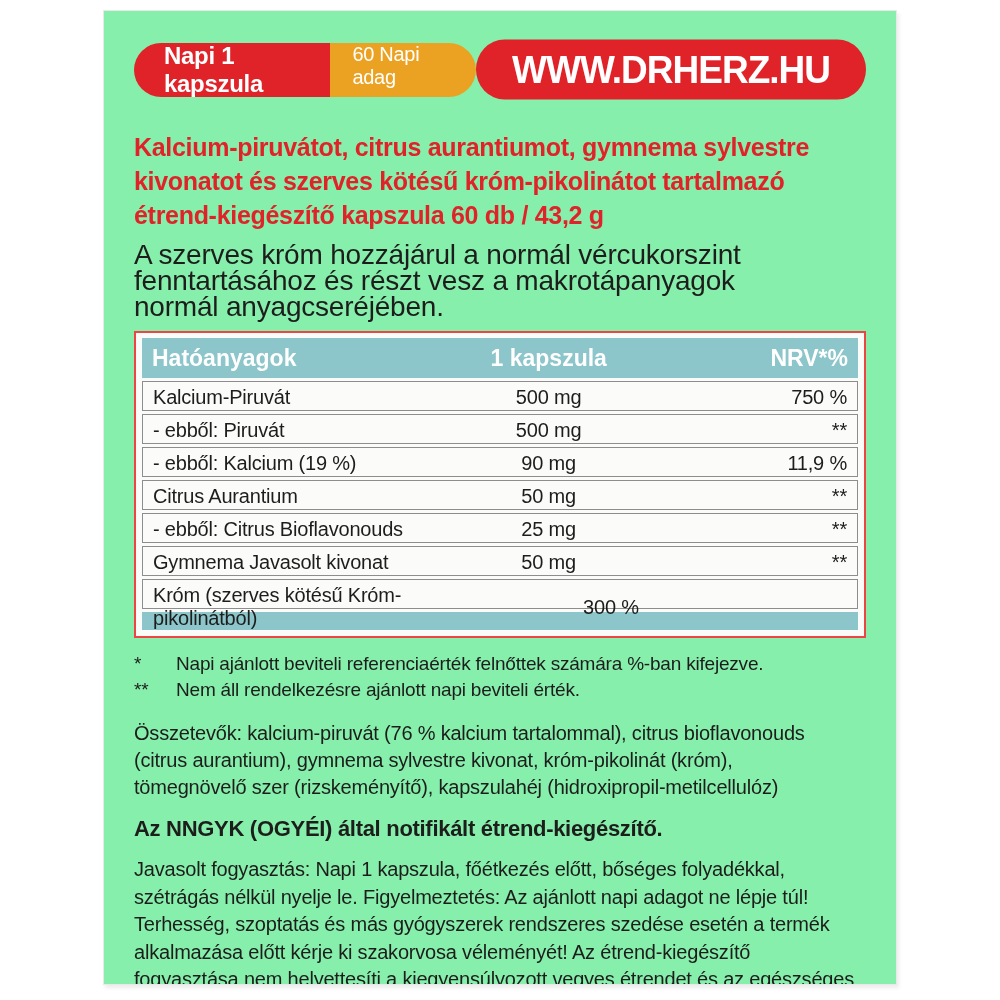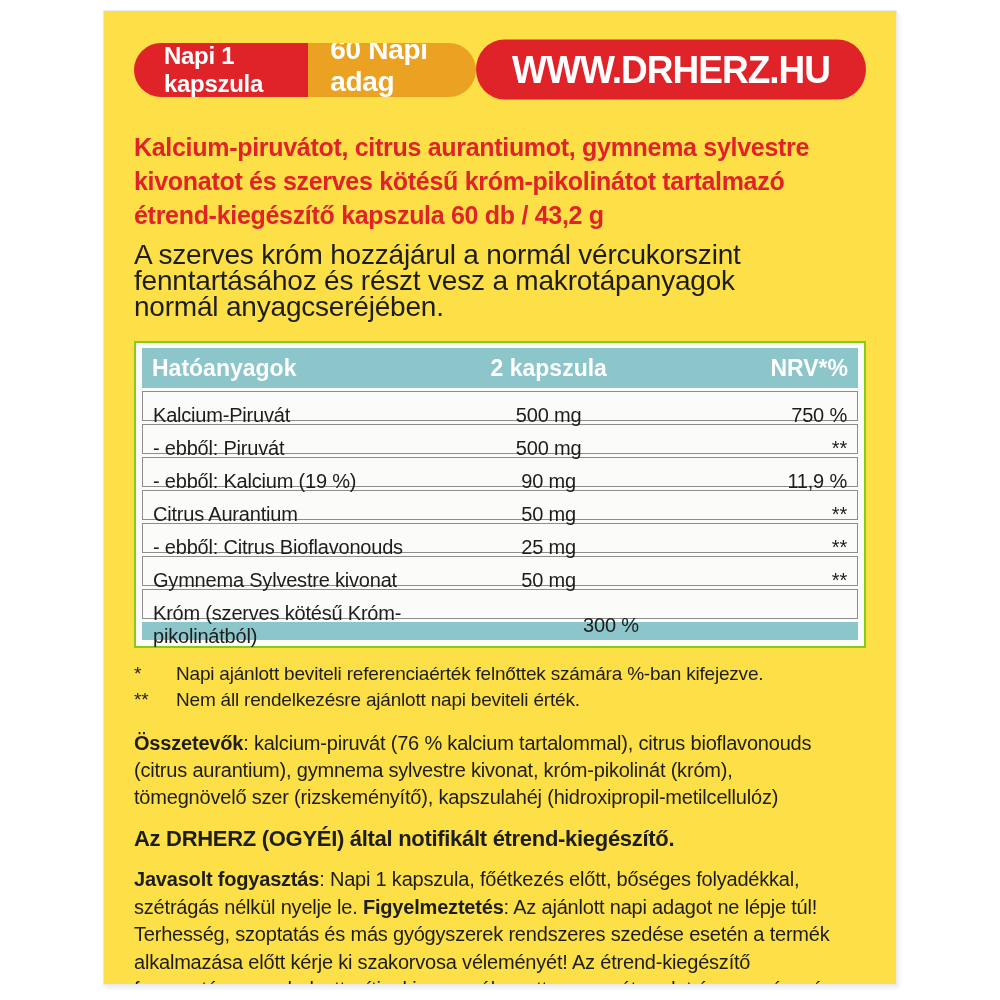--- a/index.html
+++ b/index.html
@@ -2,42 +2,42 @@
 <html style="--red: #e02329; --orange: #eba223; --teal: #8cc5ca;"><head>
 <meta charset="utf-8">
 <style>
   * { margin: 0; padding: 0; box-sizing: border-box; }
   html, body { width: 1000px; height: 1000px; background: #ffffff; font-family: "Liberation Sans", sans-serif; }
 
   .label-card {
     position: absolute;
     left: 103px; top: 10px;
     width: 794px; height: 975px;
-    background: #fde047;
+    background: #86efac;
     border: 1px solid #e9e9e9;
     box-shadow: 2px 3px 4px rgba(0,0,0,0.08);
     padding: 30px 30px 0 30px;
     overflow: hidden;
     color: #1d1d1b;
   }
 
   
   .badges-row { display: flex; justify-content: space-between; align-items: center; }
   .pill { display: flex; height: 54px; border-radius: 28px; overflow: hidden; }
   .pill-left {
     background: var(--red); color: #fff;
     display: flex; align-items: center;
     padding: 0 24px 0 30px;
     font-weight: bold; font-size: 24px; letter-spacing: -0.3px;
   }
   .pill-right {
     background: var(--orange); color: #fff;
     display: flex; align-items: center;
     padding: 0 30px 8px 22px;
-    font-weight: bold; font-size: 28px; letter-spacing: -0.3px;
+    font-weight: normal; font-size: 20px; letter-spacing: -0.3px;
   }
   .site-badge {
     background: var(--red); color: #fff;
     height: 57px; border-radius: 29px;
     display: flex; align-items: center; justify-content: center;
     padding: 0 36px;
     font-weight: bold; font-size: 37px; letter-spacing: -1px;
     transform: scaleY(1.05);
   }
 
@@ -50,52 +50,52 @@
     max-width: 700px;
   }
   .health-claim {
     margin-top: 10px;
     font-size: 28px; line-height: 26px; letter-spacing: -0.2px;
     max-width: 690px;
   }
 
   
   .ntable {
-    margin-top: 21px;
-    border: 2px solid #84cc16;
+    margin-top: 11px;
+    border: 2px solid #ef4444;
     background: #fbfbfa;
     padding: 5px 6px 6px 6px;
   }
   .trow { display: grid; grid-template-columns: 44% 26% 30%; align-items: center; }
   .thead {
     background: var(--teal); color: #ffffff;
     font-weight: bold; font-size: 23px;
     height: 40px; padding: 0 10px;
   }
   .tbodyrow {
     border: 1px solid #8d8d8d;
     background: #fbfbfa;
     margin-top: 3px;
-    height: 30px; padding: 12px 10px;
+    height: 30px; padding: 4px 10px;
     font-size: 20px; letter-spacing: -0.2px;
   }
   .col-amount { text-align: center; }
   .col-nrv { text-align: right; }
   .tfoot-bar { margin-top: 3px; height: 18px; background: var(--teal); }
 
   
   .footnotes { margin-top: 13px; font-size: 19px; line-height: 26px; letter-spacing: -0.2px; }
   .footnote { display: grid; grid-template-columns: 42px 1fr; }
   .fn-marker { font-weight: normal; }
 
   
   .ingredients { margin-top: 17px; font-size: 20px; line-height: 27px; letter-spacing: -0.2px; max-width: 710px; }
   .notified { margin-top: 15px; font-size: 22px; font-weight: bold; letter-spacing: -0.3px; }
   .usage { margin-top: 14px; font-size: 20px; line-height: 27.5px; letter-spacing: -0.2px; max-width: 724px; }
-  b { font-weight: bold; text-align: center; }
+  b { font-weight: normal; text-align: center; }
 </style>
 </head>
 <body>
 
 <div class="label-card">
 
   <div class="badges-row">
     <div class="pill">
       <span class="pill-left">Napi 1 kapszula</span>
       <span class="pill-right">60 Napi adag</span>
@@ -103,21 +103,21 @@
     <div class="site-badge">WWW.DRHERZ.HU</div>
   </div>
 
   <h1 class="product-title">Kalcium-piruvátot, citrus aurantiumot, gymnema sylvestre kivonatot és szerves kötésű króm-pikolinátot tartalmazó étrend-kiegészítő kapszula 60 db / 43,2 g</h1>
 
   <p class="health-claim">A szerves króm hozzájárul a normál vércukorszint fenntartásához és részt vesz a makrotápanyagok normál anyagcseréjében.</p>
 
   <div class="ntable">
     <div class="trow thead">
       <span class="col-name">Hatóanyagok</span>
-      <span class="col-amount">2 kapszula</span>
+      <span class="col-amount">1 kapszula</span>
       <span class="col-nrv">NRV*%</span>
     </div>
 
     <div class="trow tbodyrow">
       <span class="col-name">Kalcium-Piruvát</span>
       <span class="col-amount">500 mg</span>
       <span class="col-nrv">750 %</span>
     </div>
     <div class="trow tbodyrow">
       <span class="col-name">- ebből: Piruvát</span>
@@ -133,21 +133,21 @@
       <span class="col-name">Citrus Aurantium</span>
       <span class="col-amount">50 mg</span>
       <span class="col-nrv">**</span>
     </div>
     <div class="trow tbodyrow">
       <span class="col-name">- ebből: Citrus Bioflavonouds</span>
       <span class="col-amount">25 mg</span>
       <span class="col-nrv">**</span>
     </div>
     <div class="trow tbodyrow">
-      <span class="col-name">Gymnema Sylvestre kivonat</span>
+      <span class="col-name">Gymnema Javasolt kivonat</span>
       <span class="col-amount">50 mg</span>
       <span class="col-nrv">**</span>
     </div>
     <div class="trow tbodyrow">
       <span class="col-name">Króm (szerves kötésű Króm-pikolinátból)</span>
       <span class="col-nrv">300 %</span>
     </div>
 
     <div class="tfoot-bar"></div>
   </div>
@@ -158,17 +158,17 @@
       <span>Napi ajánlott beviteli referenciaérték felnőttek számára %-ban kifejezve.</span>
     </div>
     <div class="footnote">
       <span class="fn-marker">**</span>
       <span>Nem áll rendelkezésre ajánlott napi beviteli érték.</span>
     </div>
   </div>
 
   <p class="ingredients"><b>Összetevők</b><span>: kalcium-piruvát (76 % kalcium tartalommal), citrus bioflavonouds (citrus aurantium), gymnema sylvestre kivonat, króm-pikolinát (króm), tömegnövelő szer (rizskeményítő), kapszulahéj (hidroxipropil-metilcellulóz)</span></p>
 
-  <h2 class="notified">Az DRHERZ (OGYÉI) által notifikált étrend-kiegészítő.</h2>
+  <h2 class="notified">Az NNGYK (OGYÉI) által notifikált étrend-kiegészítő.</h2>
 
   <p class="usage"><b>Javasolt fogyasztás</b><span>: Napi 1 kapszula, főétkezés előtt, bőséges folyadékkal, szétrágás nélkül nyelje le. </span><b>Figyelmeztetés</b><span>: Az ajánlott napi adagot ne lépje túl! Terhesség, szoptatás és más gyógyszerek rendszeres szedése esetén a termék alkalmazása előtt kérje ki szakorvosa véleményét! Az étrend-kiegészítő fogyasztása nem helyettesíti a kiegyensúlyozott vegyes étrendet és az egészséges életmódot! </span><b>Gyermekek elől gondosan elzárva tartandó! Tárolás</b><span>: Szobahőmérsékleten (15-25 °C), fénytől és nedvességtől védett helyen.</span></p>
 
 </div>
 
 </body></html>

